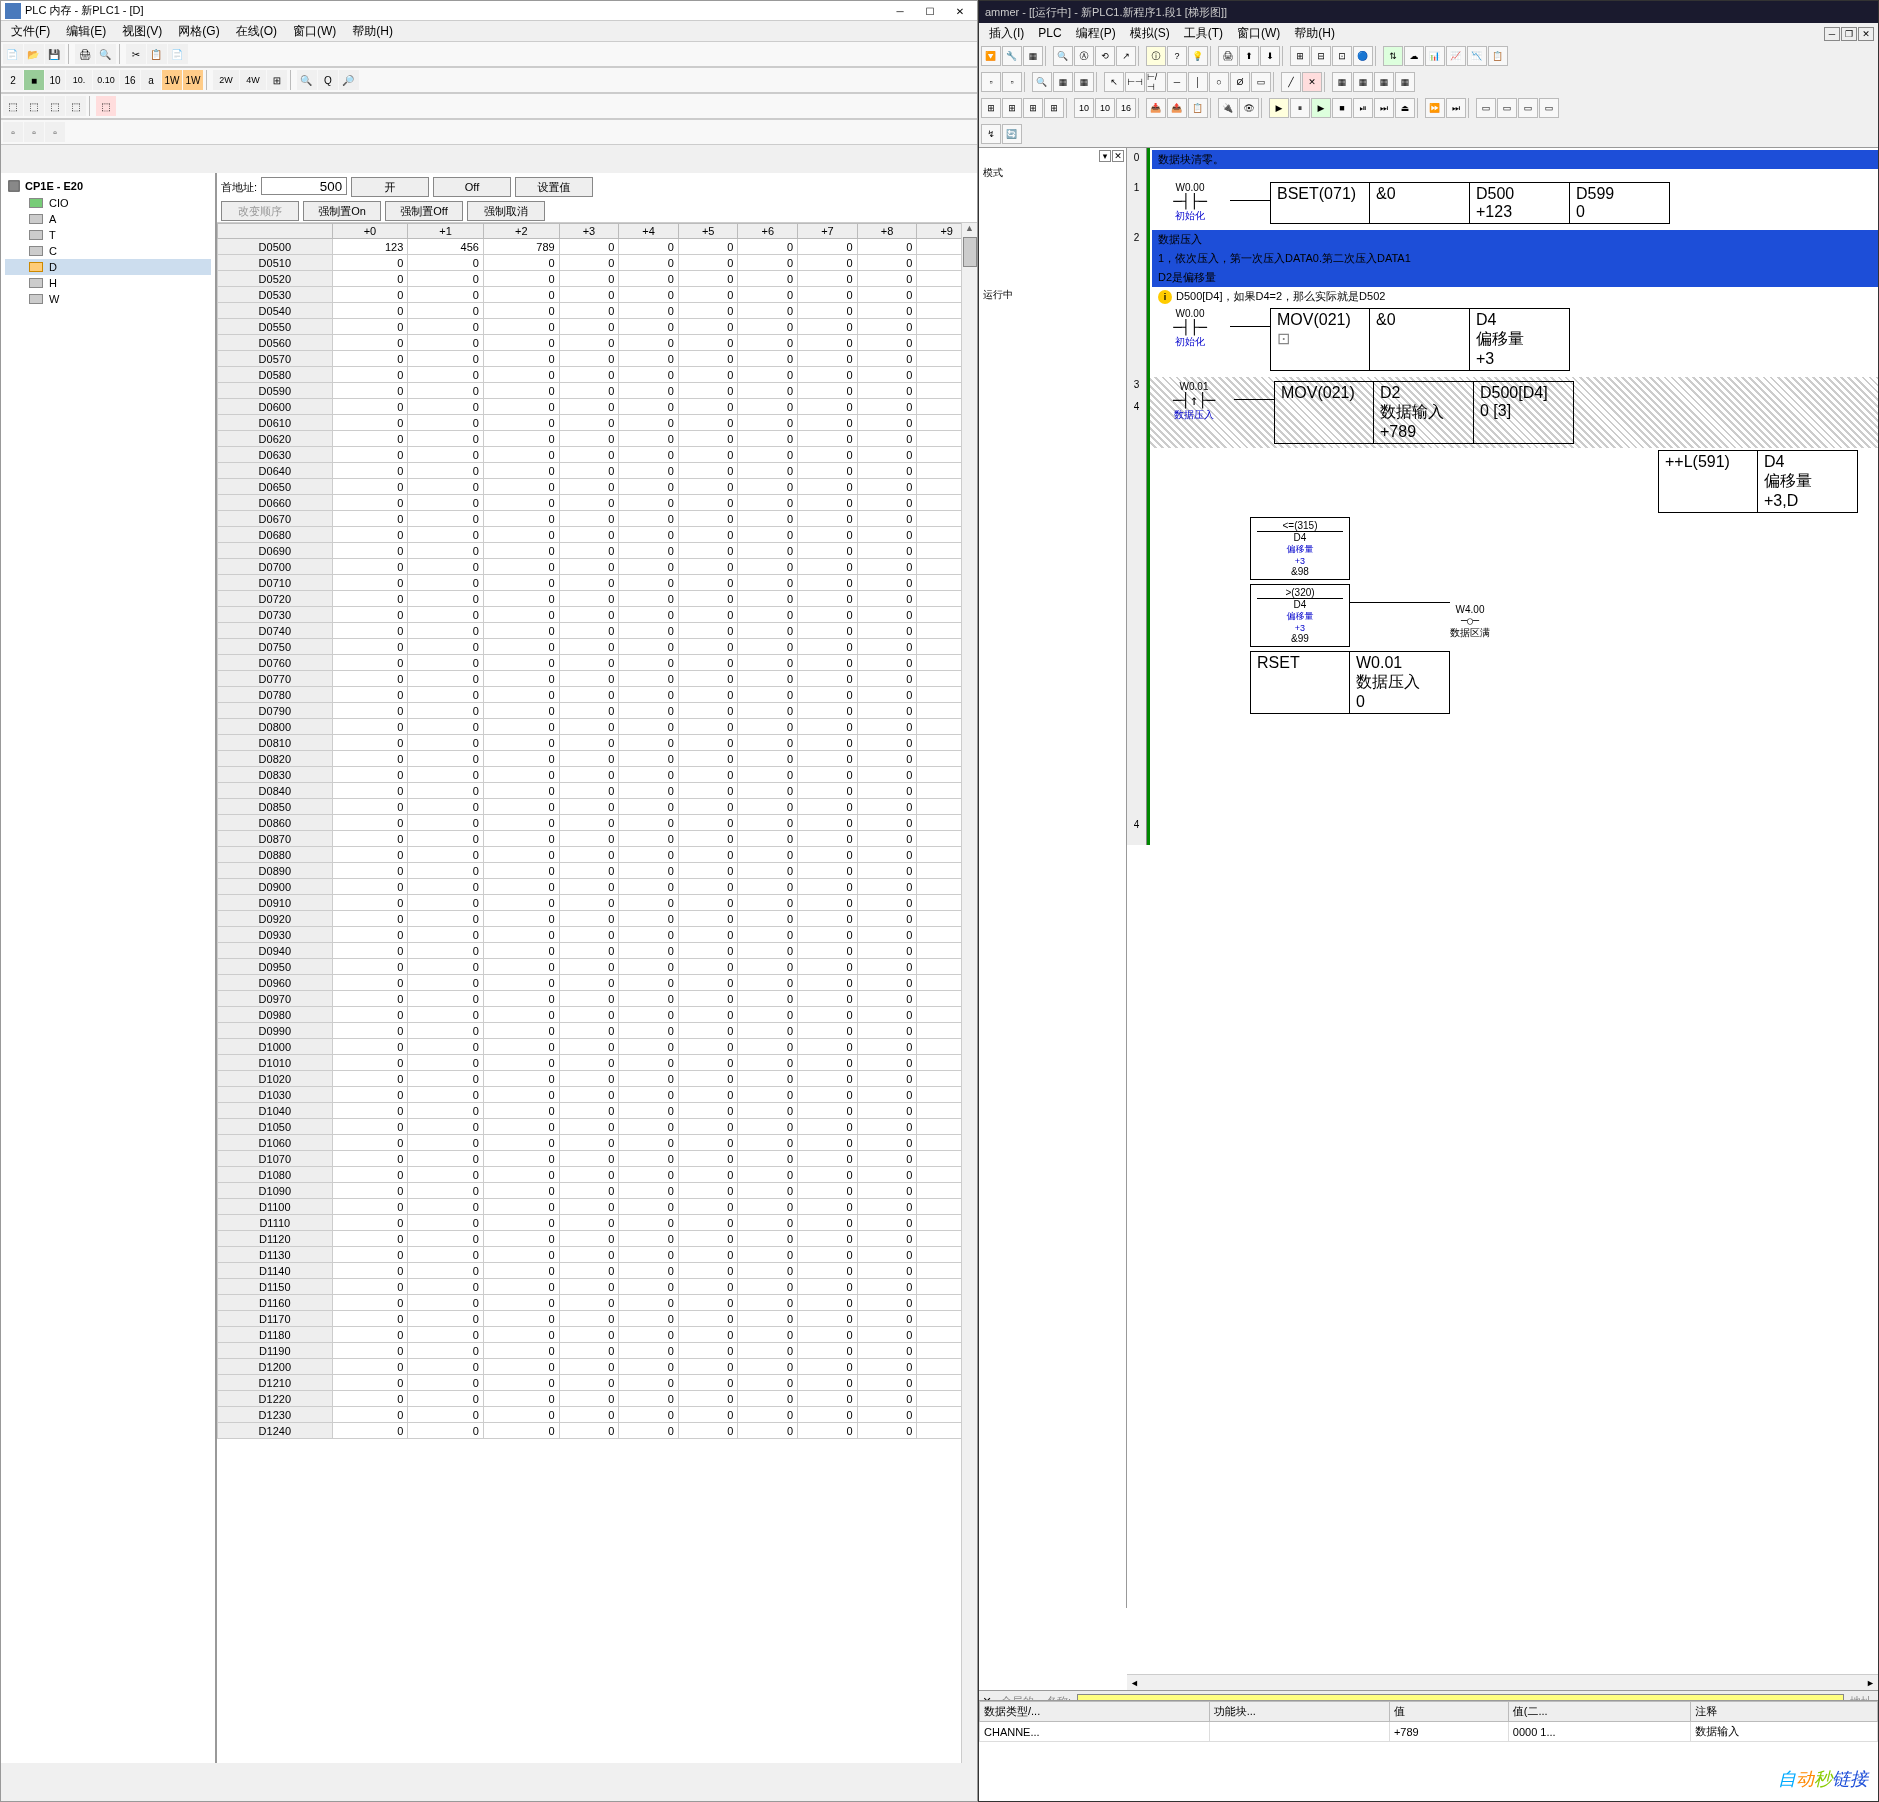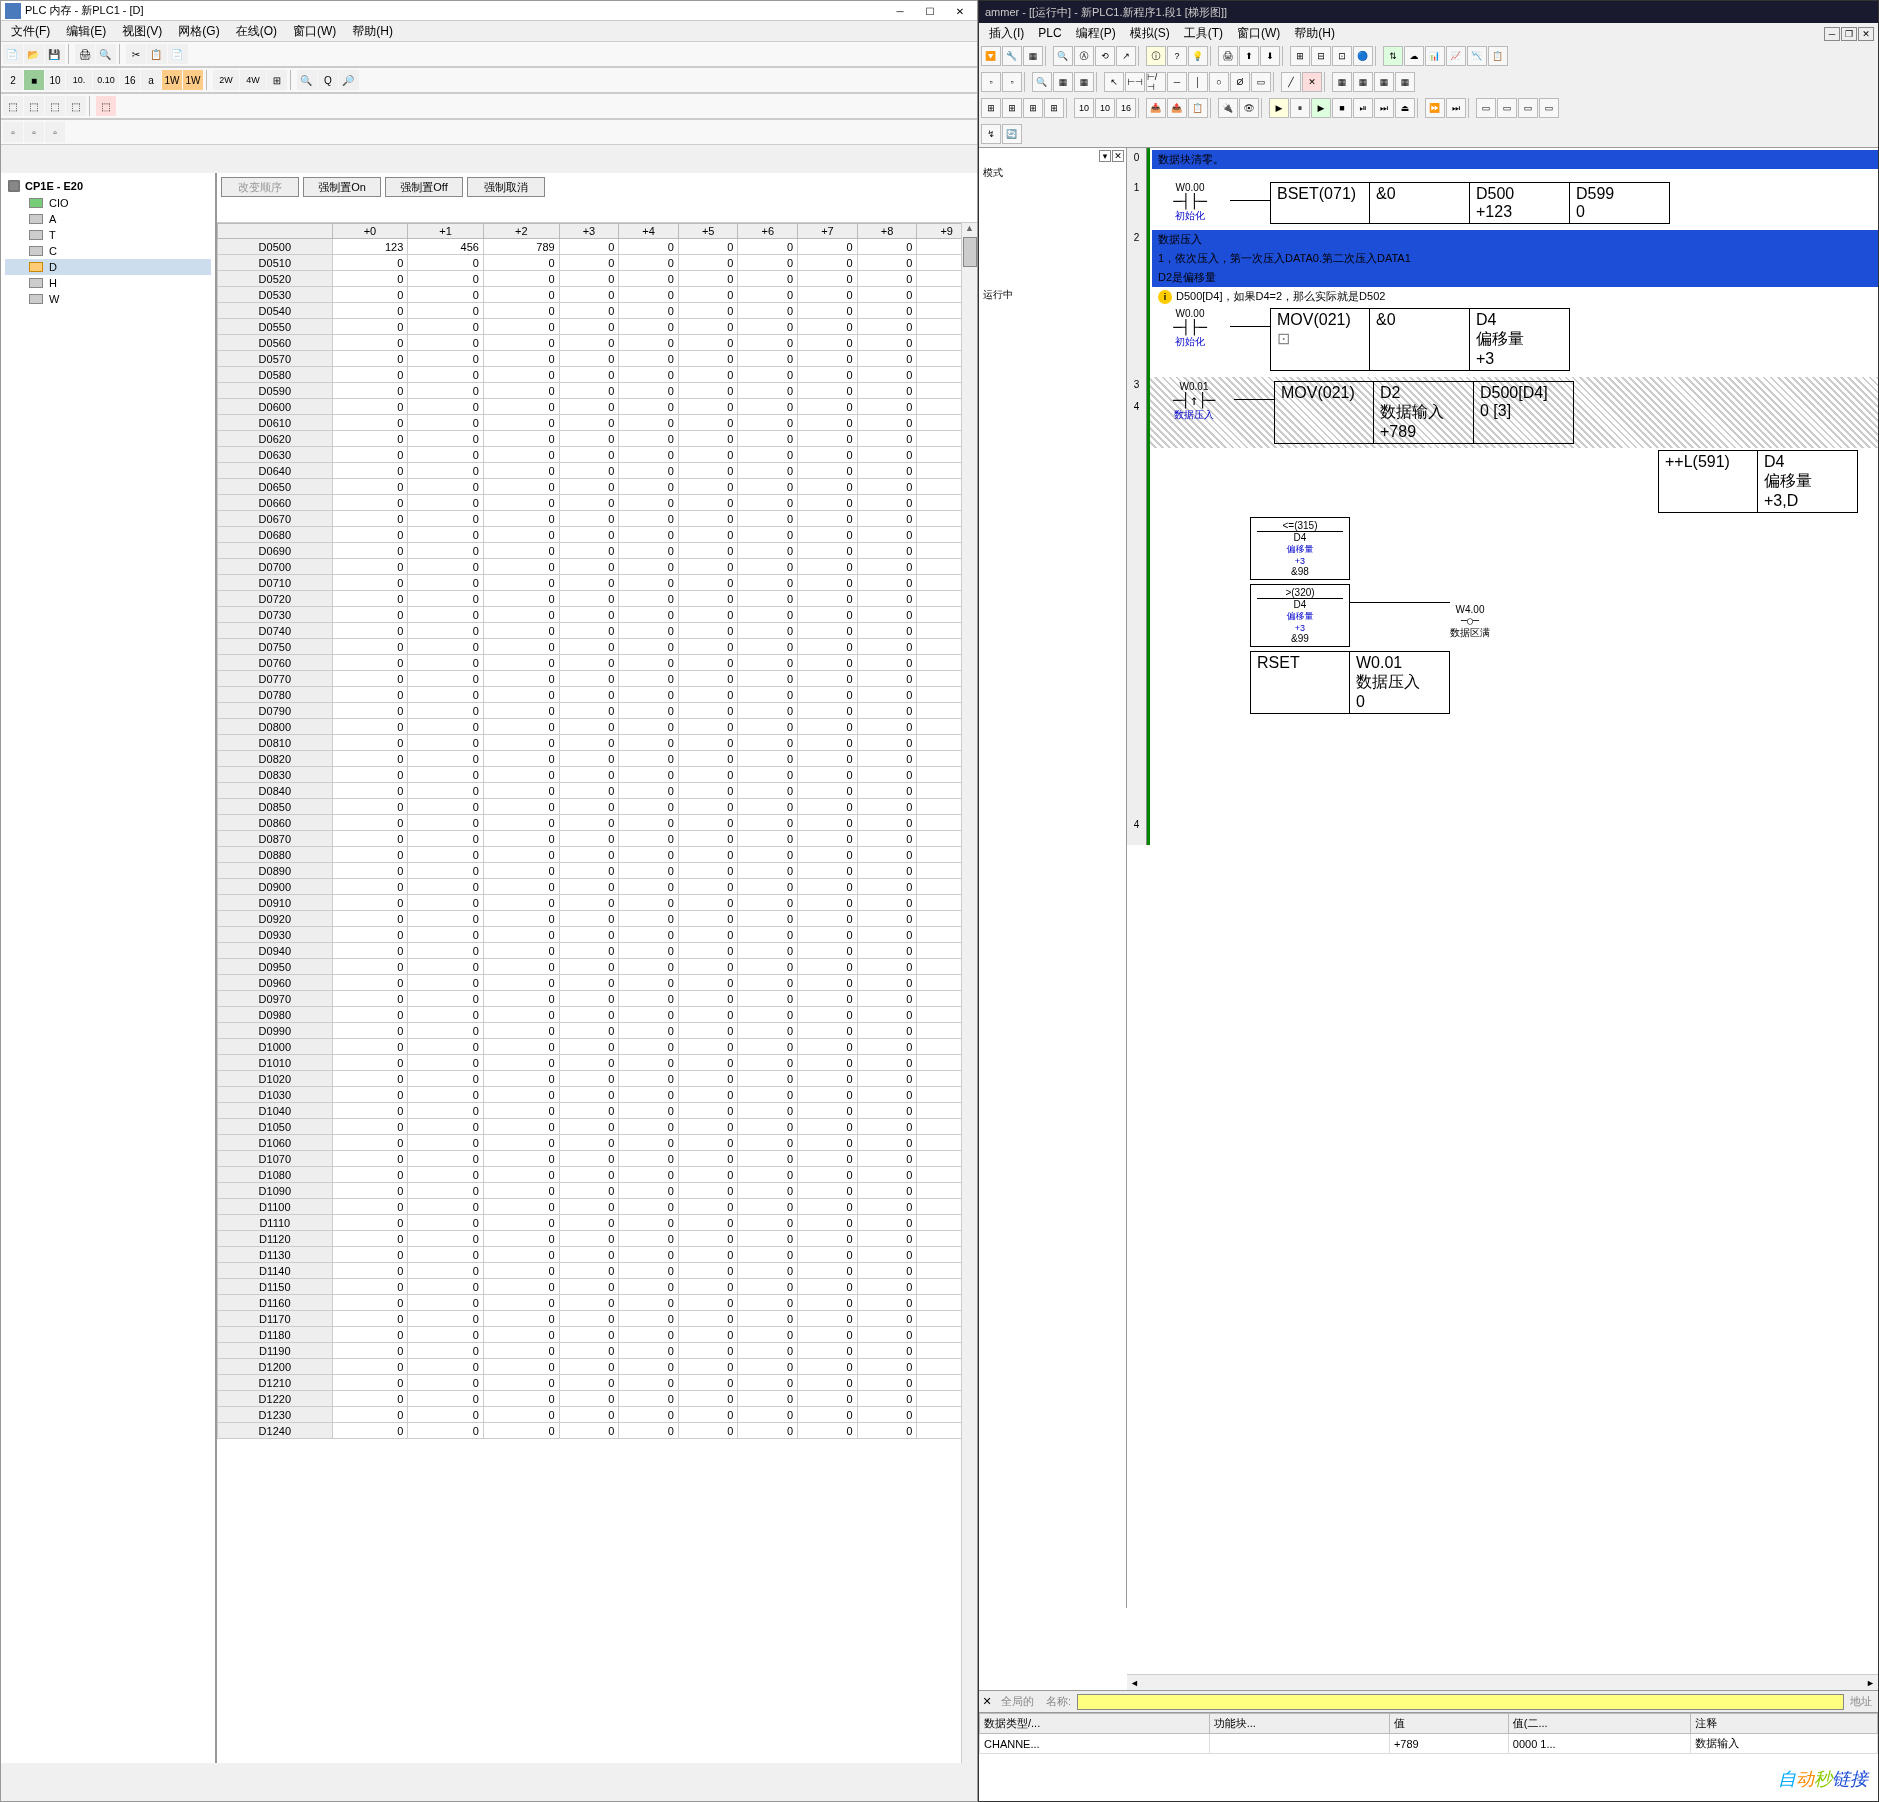--- a/index.html
+++ b/index.html
@@ -94,21 +94,21 @@
   .coil-out .sym { font-family: monospace; }
   
   .ladder-hatch { background: repeating-linear-gradient(45deg, #fff, #fff 3px, #ccc 3px, #ccc 5px); }
   
   
   .data-row-header { position: absolute; bottom: 89px; left: 0; right: 0; height: 22px; background: #eee; border-top: 1px solid #999; display: flex; align-items: center; font-size: 11px; }
   .data-row-header label { padding: 0 6px; color: #888; }
   .data-row-header .namefield { flex: 1; height: 16px; background: #ffff80; border: 1px solid #888; }
   .data-row-header .addrlbl { padding: 0 6px; }
   
-  .watch-table { position: absolute; bottom: 0; left: 0; right: 0; height: 89px; background: #fff; border-top: 1px solid #999; }
+  .watch-table { position: absolute; bottom: 12px; left: 0; right: 0; height: 89px; background: #fff; border-top: 1px solid #999; }
   .watch-table table { width: 100%; border-collapse: collapse; font-size: 11px; }
   .watch-table th { background: #eee; border: 1px solid #bbb; padding: 2px 4px; text-align: left; font-weight: normal; }
   .watch-table td { border: 1px solid #ddd; padding: 2px 4px; }
   
   .watermark { position: absolute; right: 10px; bottom: 10px; font-size: 18px; font-style: italic; }
   .watermark .c1 { color: #0af; }
   .watermark .c2 { color: #f80; }
   .watermark .c3 { color: #8c0; }
   .watermark .c4 { color: #1d4ed8; }
   
@@ -221,20 +221,27 @@
           </div>
           <div class="tree-item">
             <span class="tree-icon"></span>
             <span>W</span>
           </div>
         </div>
     </div>
 
     <div class="mem-panel">
       <div class="mem-controls">
+        <div class="ctrl-row">
+          <label>首地址:</label>
+          <input value="500" style="">
+          <button>开</button>
+          <button>Off</button>
+          <button>设置值</button>
+        </div>
         <div class="ctrl-row">
           <button disabled="">改变顺序</button>
           <button>强制置On</button>
           <button>强制置Off</button>
           <button>强制取消</button>
         </div>
       </div>
       <div class="mem-table-wrap">
         <table class="mem-table">
           <thead>

